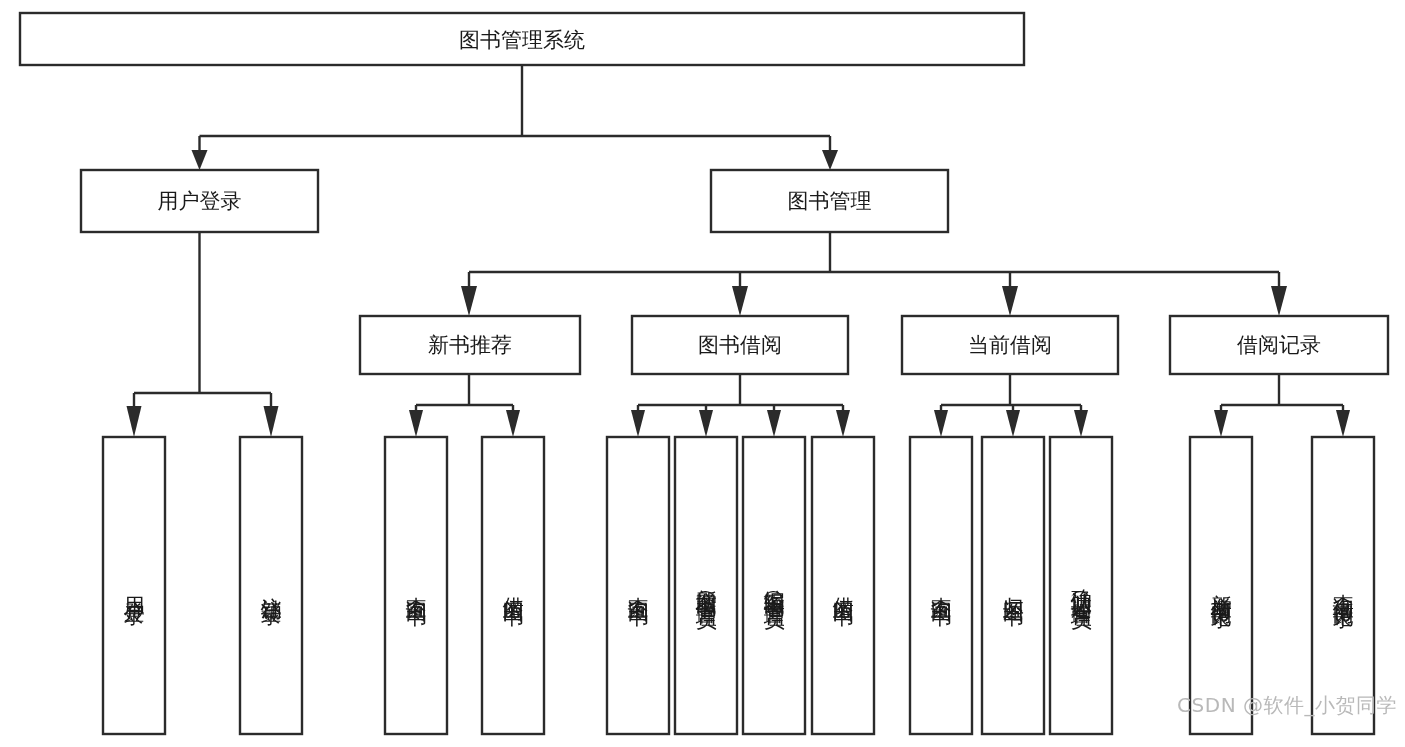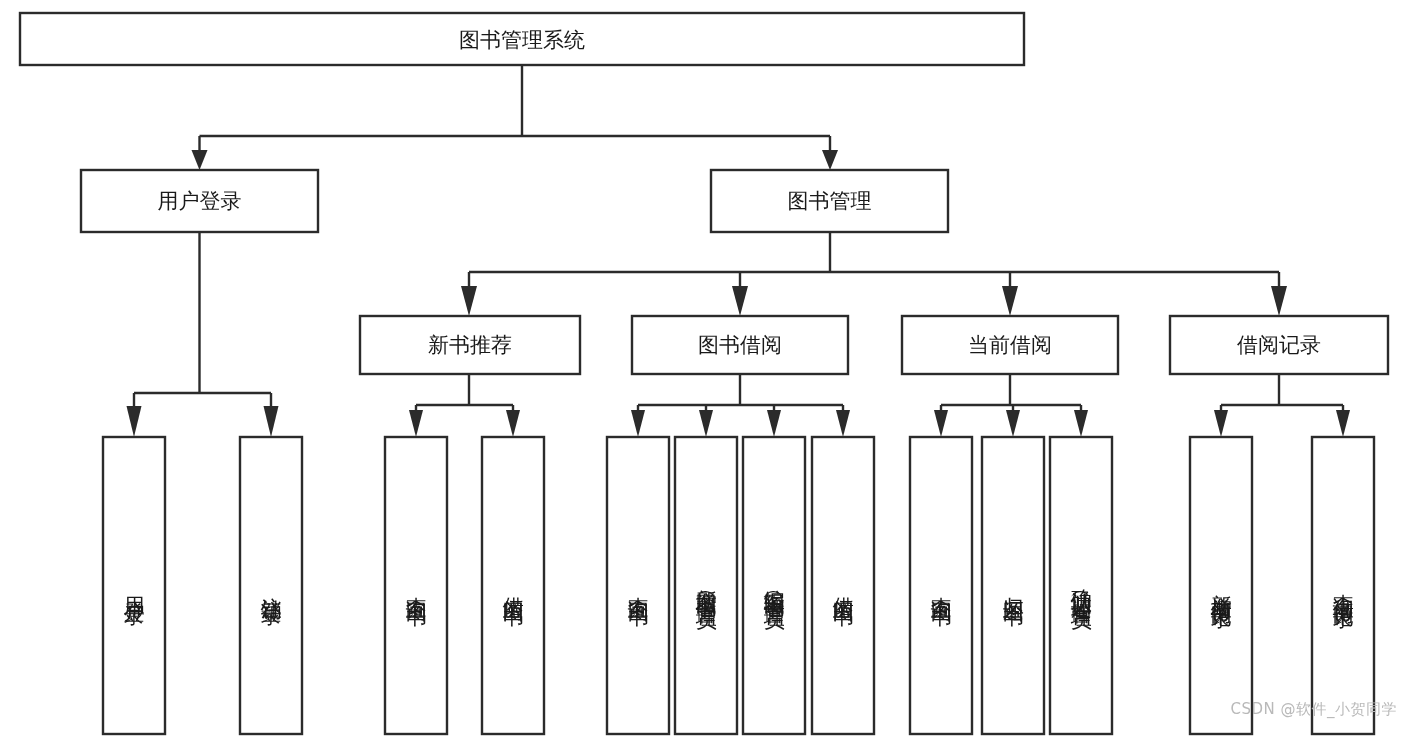--- a/index.html
+++ b/index.html
@@ -64,21 +64,21 @@
     justify-content: center;
     white-space: nowrap;
     pointer-events: none;
     user-select: none;
   }
   .watermark {
     position: absolute;
     right: 8px;
     bottom: 4px;
     font-family: "DejaVu Sans", "Liberation Sans", sans-serif;
-    font-size: 15px;
+    font-size: 20px;
     color: #b9b9b9;
     letter-spacing: 0.5px;
     white-space: nowrap;
     user-select: none;
   }
 </style>
 </head>
 <body>
 
 <div id="diagram-root">

